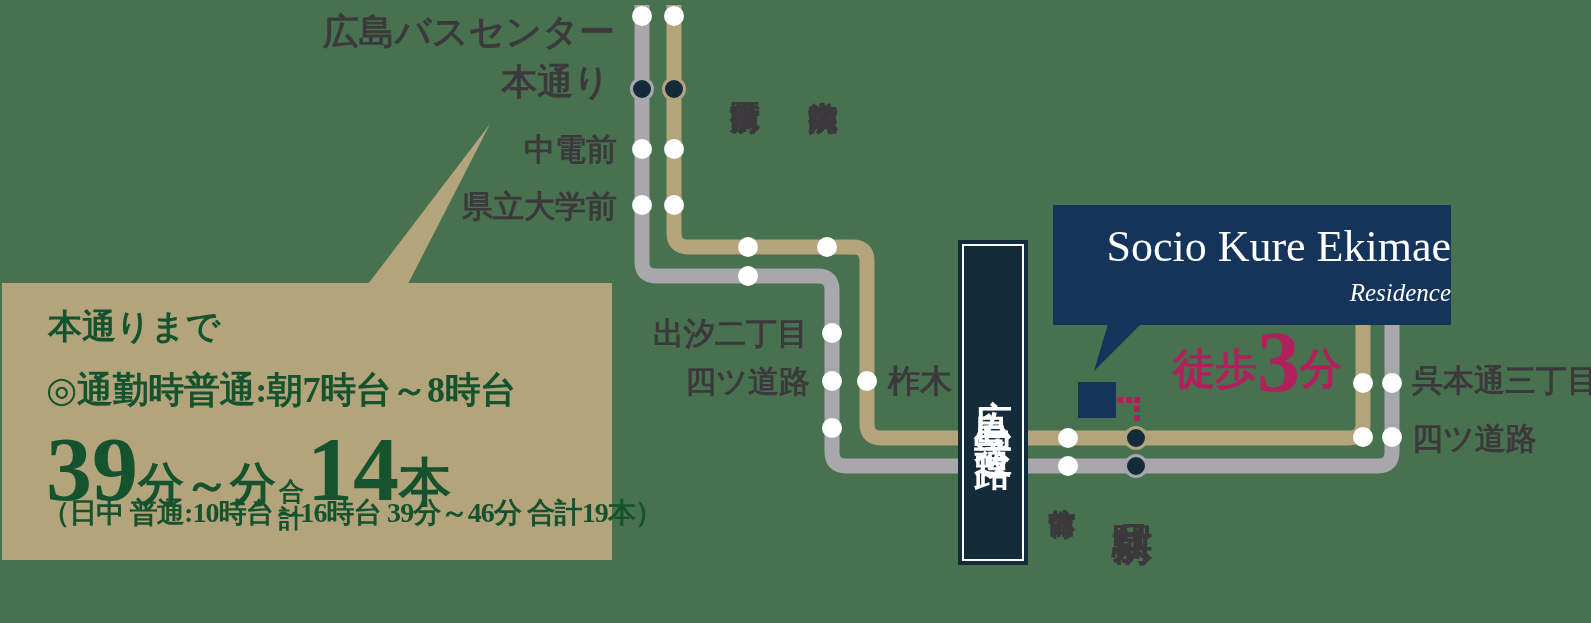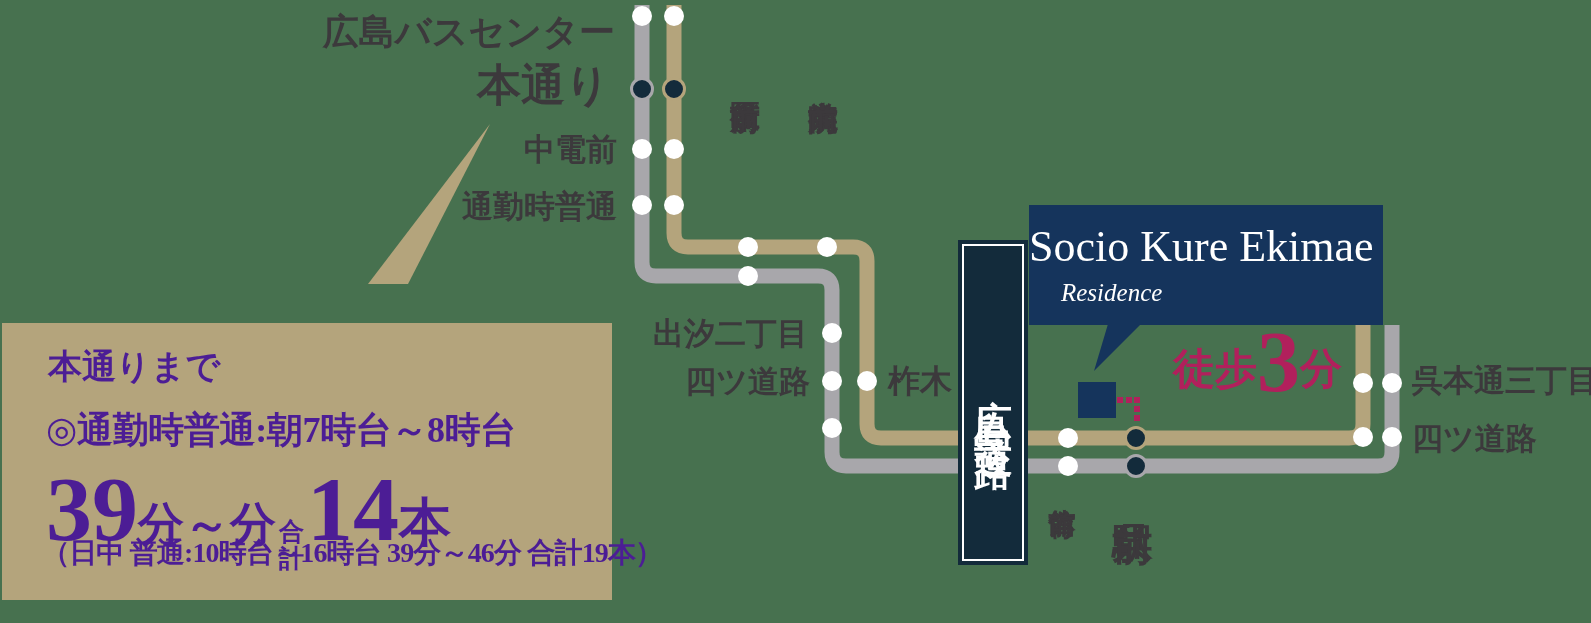--- a/index.html
+++ b/index.html
@@ -19,21 +19,21 @@
     line-height:1;
     white-space:nowrap;
   }
   .vert{
     writing-mode:vertical-rl;
     text-orientation:upright;
   }
 
   
   .st-buscenter{right:976px;top:2px;font-size:36px;margin-top:12px;}
-  .st-hondori{right:981px;top:64px;font-size:44px;}
+  .st-hondori{right:981px;top:64px;font-size:36px;}
   .st-chuden{right:974px;top:134px;font-size:31px;}
   .st-shiyakusho{right:974px;top:191px;font-size:31px;}
   .st-deshio{right:783px;top:318px;font-size:31px;}
   .st-kenritsu{right:781px;top:366px;font-size:31px;}
   .st-ujina{right:783px;top:415px;font-size:31px;}
   .st-hazeki{left:888px;top:365px;font-size:32px;}
   .st-kurehondori{left:1412px;top:365px;font-size:31px;}
   .st-yotsudoro{left:1412px;top:423px;font-size:31px;}
   
   .st-minamiku{left:730px;top:77px;font-size:30px;letter-spacing:0.02em;}
@@ -49,41 +49,41 @@
   }
   .road-badge-border{position:absolute;inset:4px;border:2px solid #fff;}
   .road-badge-label{
     position:relative;
     writing-mode:vertical-rl;text-orientation:upright;
     color:#fff;font-size:38px;font-weight:700;letter-spacing:0.35em;line-height:1;
   }
 
   
   .callout{
-    position:absolute;left:1029px;top:205px;width:354px;height:120px;
+    position:absolute;left:1053px;top:205px;width:398px;height:120px;
     background:var(--callout_navy,#15345C);
-    color:#fff;text-align:left;
+    color:#fff;text-align:right;
   }
   .callout-title{font-size:44px;line-height:1;margin-top:20px;}
   .callout-sub{font-size:25px;font-style:italic;line-height:1;margin-top:11px;margin-left:32px;}
 
   
   .walk{
     position:absolute;left:1156px;top:348px;
     color:var(--crimson,#B1205C);
     font-weight:700;line-height:1;white-space:nowrap;margin-left:17px;
   }
   .walk .w-small{font-size:42px;vertical-align:baseline;}
   .walk .w-big{font-size:86px;vertical-align:-8px;line-height:0;}
 
   
   .info-box{
     position:absolute;left:2px;top:283px;width:610px;height:277px;
     background:var(--tan,#B4A47C);
-    color:#4c1d95;line-height:1;margin-top:40px;
+    color:#14532d;line-height:1;
   }
   .ib-title{position:absolute;left:46px;top:27px;font-size:34px;font-weight:700;}
   .ib-commute{position:absolute;left:44px;top:89px;font-size:36px;font-weight:700;letter-spacing:-0.01em;}
   .ib-duration{position:absolute;left:44px;top:140px;display:flex;align-items:baseline;font-weight:700;}
   .ib-duration .d-big{font-size:92px;}
   .ib-duration .d-mid{font-size:46px;}
   .ib-duration .d-end{font-size:52px;}
   .ib-duration .d-stack{
     display:inline-block;width:27px;font-size:25px;line-height:1.08;
     word-break:break-all;text-align:center;margin:0 2px;
@@ -140,21 +140,21 @@
       <rect x="1126" y="397" width="6" height="6"></rect>
       <rect x="1134" y="397" width="6" height="6"></rect>
       <rect x="1134" y="406" width="6" height="6"></rect>
       <rect x="1134" y="415" width="6" height="6"></rect>
     </g>
   </svg>
 
   <div class="station st-buscenter">広島バスセンター</div>
   <div class="station st-hondori">本通り</div>
   <div class="station st-chuden">中電前</div>
-  <div class="station st-shiyakusho">通勤時普通</div>
+  <div class="station st-shiyakusho">県立大学前</div>
   <div class="station vert st-minamiku">南区役所前</div>
   <div class="station vert st-daigakubyoin">大学病院前</div>
   <div class="station st-deshio">出汐二丁目</div>
   <div class="station st-kenritsu">四ツ道路</div>
   <div class="station st-hazeki">柞木</div>
   <div class="station vert st-taiikukan">体育館前</div>
   <div class="station vert st-kureekimae">呉駅前</div>
   <div class="station st-kurehondori">呉本通三丁目</div>
   <div class="station st-yotsudoro">四ツ道路</div>
 

